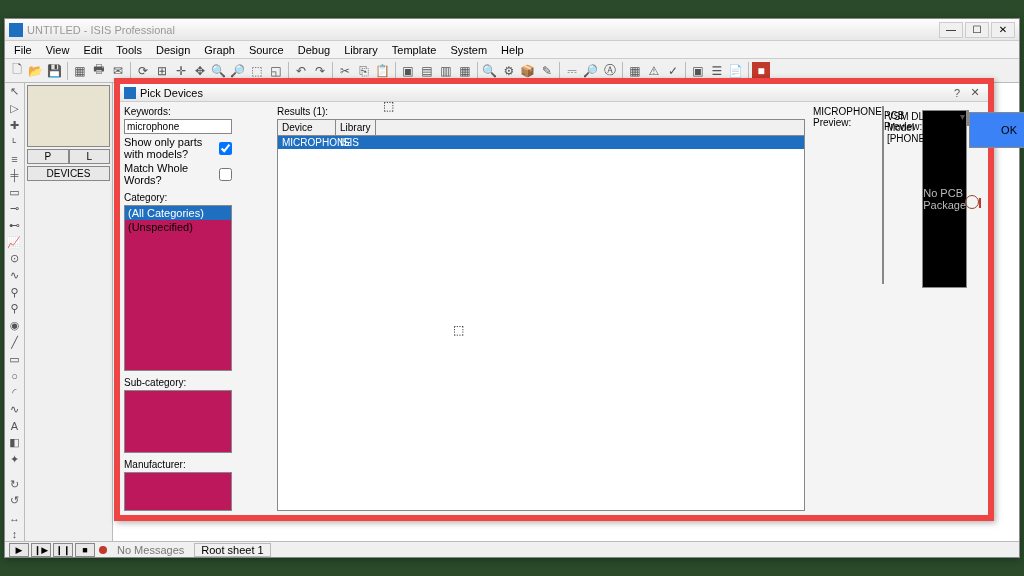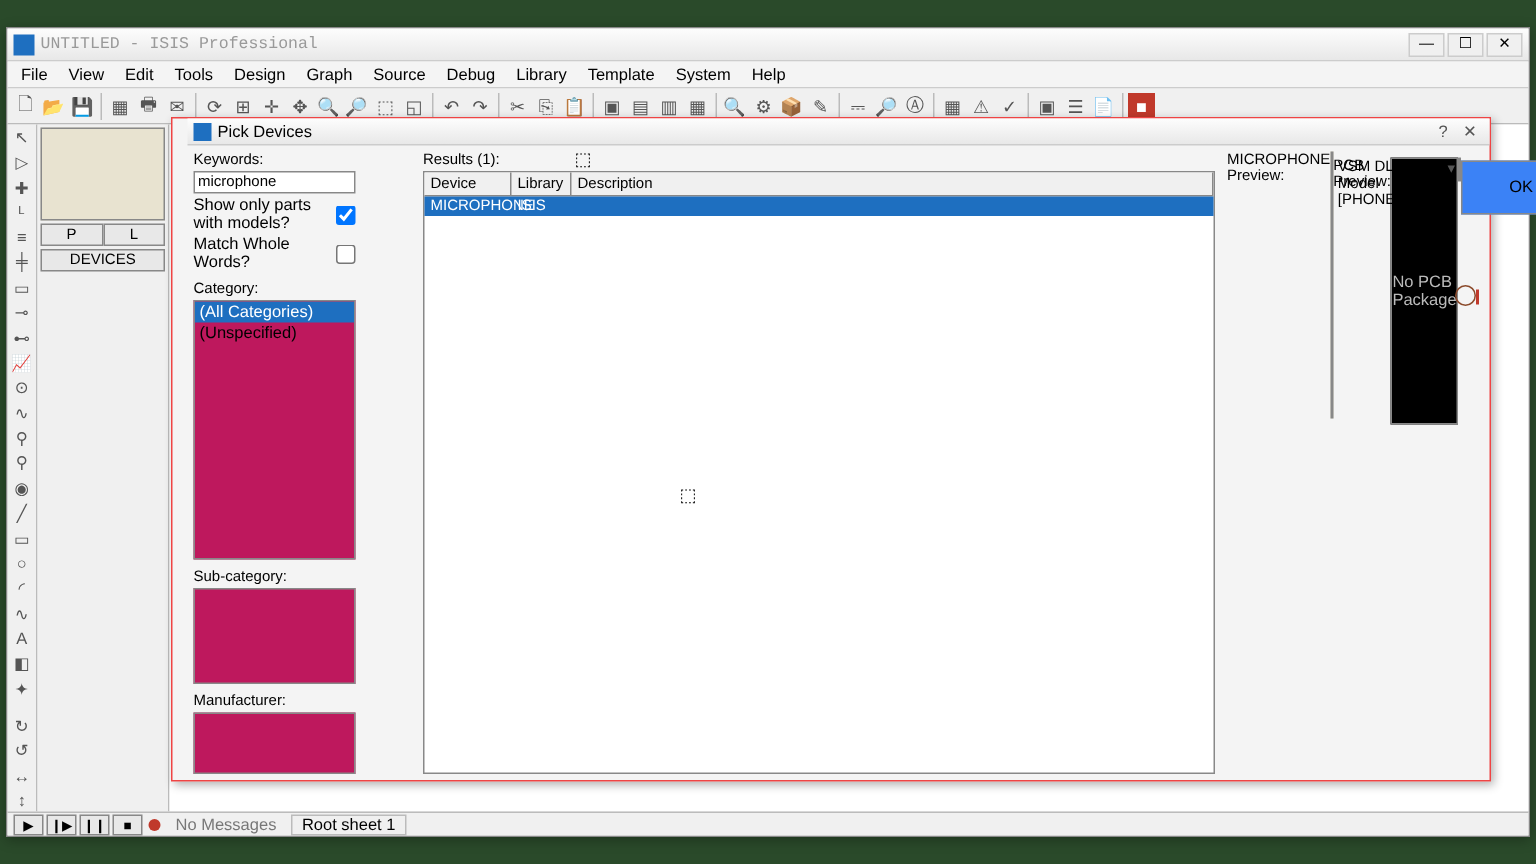--- a/index.html
+++ b/index.html
@@ -1,20 +1,20 @@
 <!DOCTYPE html>
 <html><head>
 <meta charset="utf-8">
 <style>
 * { box-sizing: border-box; margin: 0; padding: 0; font-family: "Tahoma", "Segoe UI", sans-serif; font-size: 11px; }
 body { background: #2a4a2a; width: 1024px; height: 576px; overflow: hidden; position: relative; }
 .window { position: absolute; top: 18px; left: 4px; width: 1016px; height: 540px; background: #f0f0f0; border: 1px solid #888; box-shadow: 0 2px 8px rgba(0,0,0,0.3); }
 .titlebar { height: 22px; background: linear-gradient(#fdfdfd,#e8e8e8); display: flex; align-items: center; padding: 0 4px; border-bottom: 1px solid #ccc; }
 .titlebar-icon { width: 14px; height: 14px; background: #1e6fc0; margin-right: 4px; }
-.titlebar-text { color: #999; flex: 1; font-family: Liberation Mono, monospace; }
+.titlebar-text { color: #999; flex: 1; }
 .window-controls { display: flex; gap: 2px; }
 .window-controls div { width: 24px; height: 16px; background: #f0f0f0; border: 1px solid #ccc; text-align: center; line-height: 13px; cursor: pointer; font-size: 10px; }
 .menubar { height: 18px; display: flex; align-items: center; padding: 0 2px; border-bottom: 1px solid #ccc; background: #f4f4f4; }
 .menubar span { padding: 2px 7px; cursor: pointer; }
 .toolbar { height: 24px; background: #f0f0f0; display: flex; align-items: center; padding: 0 3px; gap: 1px; border-bottom: 1px solid #bbb; }
 .tbtn { width: 18px; height: 18px; border: 1px solid transparent; display: flex; align-items: center; justify-content: center; cursor: pointer; font-size: 12px; color: #555; }
 .tsep { width: 1px; height: 18px; background: #bbb; margin: 0 2px; }
 .tbtn.red { background: #c0392b; color: white; }
 .workarea { display: flex; height: calc(100% - 64px - 16px); }
 .leftbar { width: 20px; background: #f0f0f0; border-right: 1px solid #bbb; display: flex; flex-direction: column; align-items: center; padding-top: 2px; gap: 3px; }
@@ -26,21 +26,21 @@
 .devices-btn { margin: 1px 2px; border:1px solid #888; text-align:center; padding:1px 0; background:#e8e8e8; cursor:pointer; font-size:10px;}
 .maincanvas { flex:1; position:relative; background:#fff;}
 .statusbar { position:absolute; bottom:0; left:0; right:0; height:16px; background:#f0f0f0; border-top:1px solid #bbb; display:flex; align-items:center; padding:0 4px; gap:4px;}
 .status-ctrl { display:flex; gap:2px; }
 .status-ctrl div { width: 20px; height:14px; border:1px solid #888; background:#e8e8e8; display:flex; align-items:center; justify-content:center; cursor:pointer; font-size:9px;}
 .status-text { color:#777; padding:0 6px; }
 .status-sheet { border:1px solid #bbb; padding:0 6px; }
 .red-dot { width:8px; height:8px; background:#c0392b; border-radius:50%; }
 
 
-.dialog { position:absolute; top:78px; left:114px; width:880px; height:443px; background:#f4f4f4; border:1px solid #ef4444; box-shadow:2px 2px 6px rgba(0,0,0,0.3);padding-left:10px;}
+.dialog { position:absolute; top:78px; left:114px; width:880px; height:443px; background:#f4f4f4; border:6px solid #ef4444; box-shadow:2px 2px 6px rgba(0,0,0,0.3);}
 .dlg-title { height:18px; background:linear-gradient(#fdfdfd,#e8e8e8); display:flex; align-items:center; padding:0 4px; border-bottom:1px solid #ccc;}
 .dlg-title .icon { width:12px; height:12px; background:#1e6fc0; margin-right:4px;}
 .dlg-title .txt { flex:1;}
 .dlg-title .help, .dlg-title .close { width:18px; text-align:center; cursor:pointer; color:#555;}
 .dlg-body { display:flex; height:calc(100% - 18px);}
 .dlg-left { width:116px; padding:4px; display:flex; flex-direction:column; gap:2px;}
 .dlg-left label { display:block; font-size:10px;}
 .dlg-left input[type=text] { width:100%; border:1px solid #888; padding:1px 2px; font-size:10px;}
 .dlg-left .chkrow { display:flex; align-items:center; justify-content:space-between; font-size:10px;}
 .listbox { border:1px solid #888; background:#be185d; height:110px; overflow:auto; font-size:10px;}
@@ -228,21 +228,20 @@
       <div class="listbox small" style="height:76px;"></div>
       <label class="section-lbl">Manufacturer:</label>
       <div class="listbox small"></div>
     </div>
     <div class="dlg-mid">
       <div class="results-lbl">Results (1):</div>
       <div class="results-table">
         <div class="results-head">
           <div class="col-device">Device</div>
           <div class="col-lib">Library</div>
-          <div class="col-desc">Description</div>
         </div>
         <div class="results-row">
           <div class="col-device">MICROPHONE</div>
           <div class="col-lib">ISIS</div>
           <div class="col-desc"></div>
         </div>
       </div>
     </div>
     <div class="dlg-right">
       <div class="preview-lbl">MICROPHONE Preview:</div>

